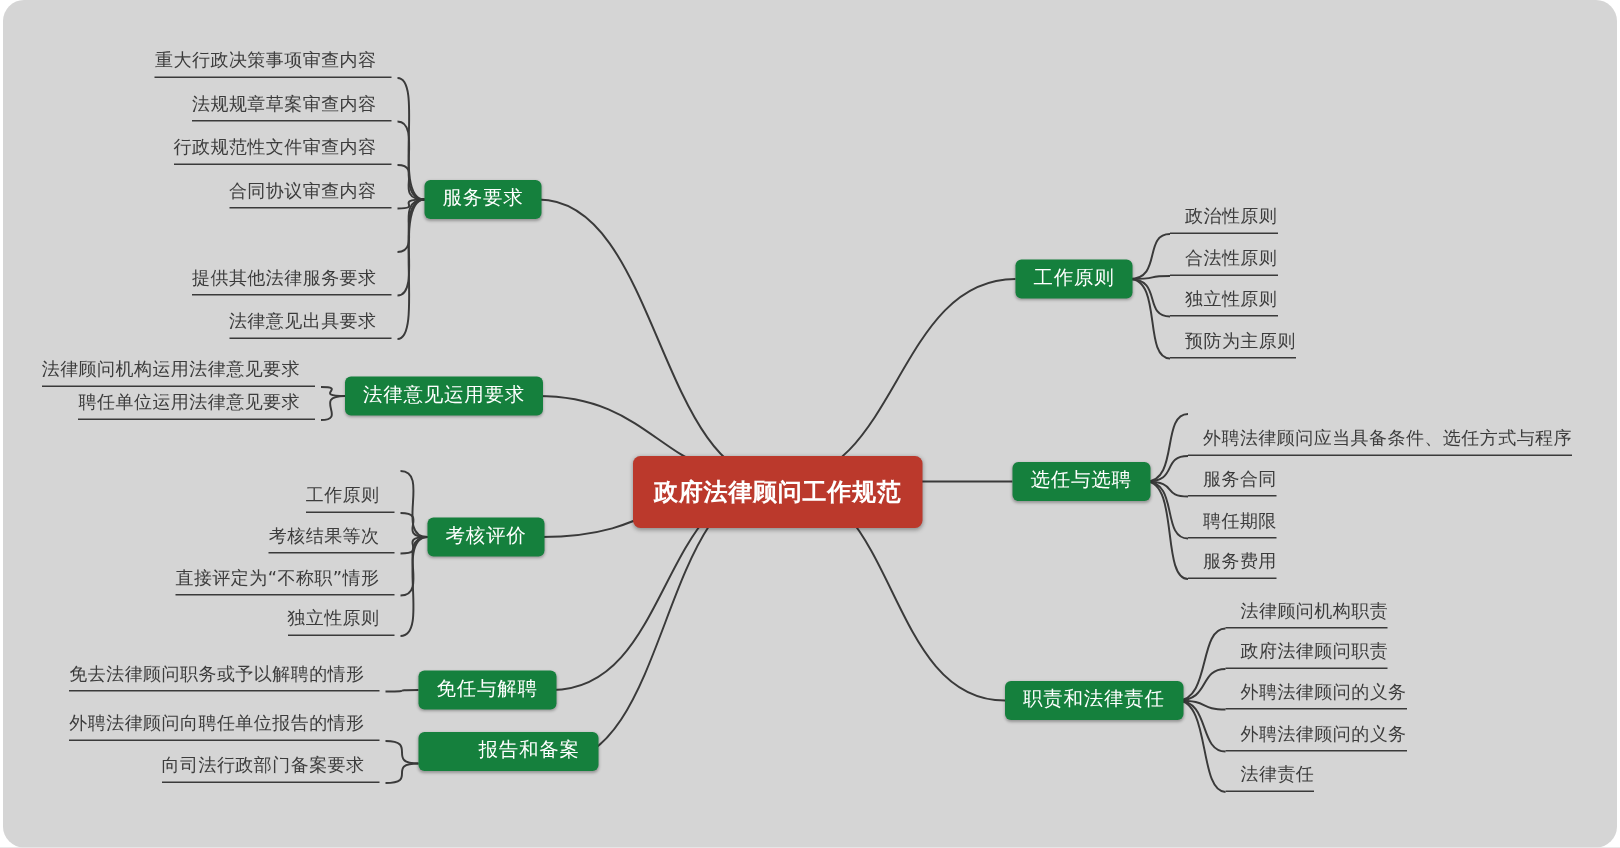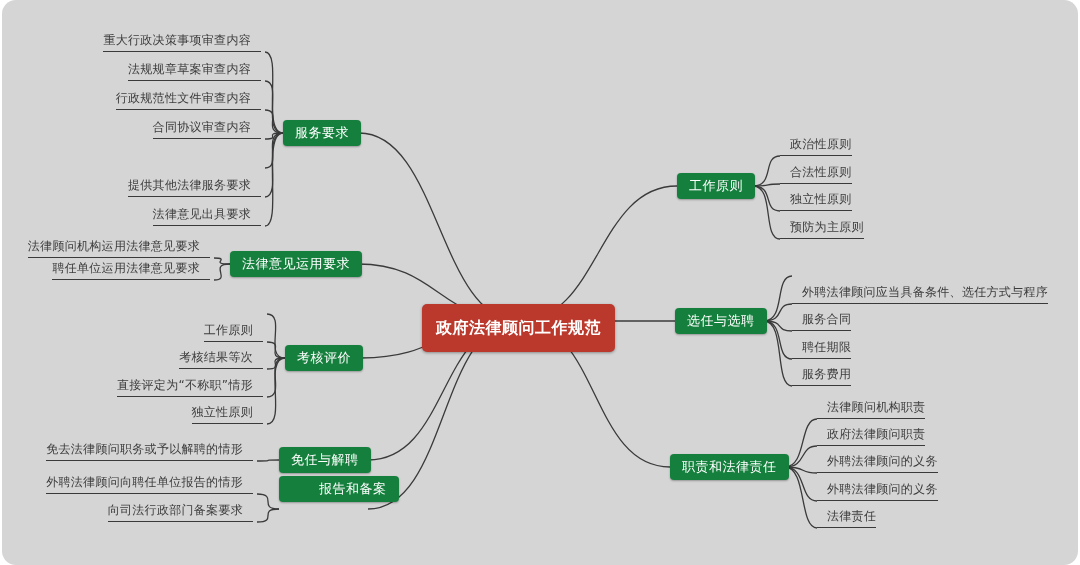--- a/index.html
+++ b/index.html
@@ -88,21 +88,21 @@
     <path d="M783 467 C805 467 797 501 815 501"></path>
     <path d="M783 467 C805 467 797 528 815 528"></path>
   </svg>
 
   <div class="node central" style="left:420px;top:304px;">政府法律顾问工作规范</div>
 
   <div class="node branch" style="left:281px;top:120px;">服务要求</div>
   <div class="node branch" style="left:228px;top:251px;">法律意见运用要求</div>
   <div class="node branch" style="left:283px;top:345px;">考核评价</div>
   <div class="node branch" style="left:277px;top:447px;">免任与解聘</div>
-  <div class="node branch" style="left:277px;top:476px;padding-left:40px;">报告和备案</div>
+  <div class="node branch" style="left:277px;top:488px;padding-left:40px;">报告和备案</div>
 
   <div class="node branch" style="left:675px;top:173px;">工作原则</div>
   <div class="node branch" style="left:673px;top:308px;">选任与选聘</div>
   <div class="node branch" style="left:668px;top:454px;">职责和法律责任</div>
 
   <div class="node leaf l" style="right:817px;top:32px;">重大行政决策事项审查内容</div>
   <div class="node leaf l" style="right:817px;top:61px;">法规规章草案审查内容</div>
   <div class="node leaf l" style="right:817px;top:90px;">行政规范性文件审查内容</div>
   <div class="node leaf l" style="right:817px;top:119px;">合同协议审查内容</div>
   <div class="node leaf l" style="right:817px;top:177px;">提供其他法律服务要求</div>

